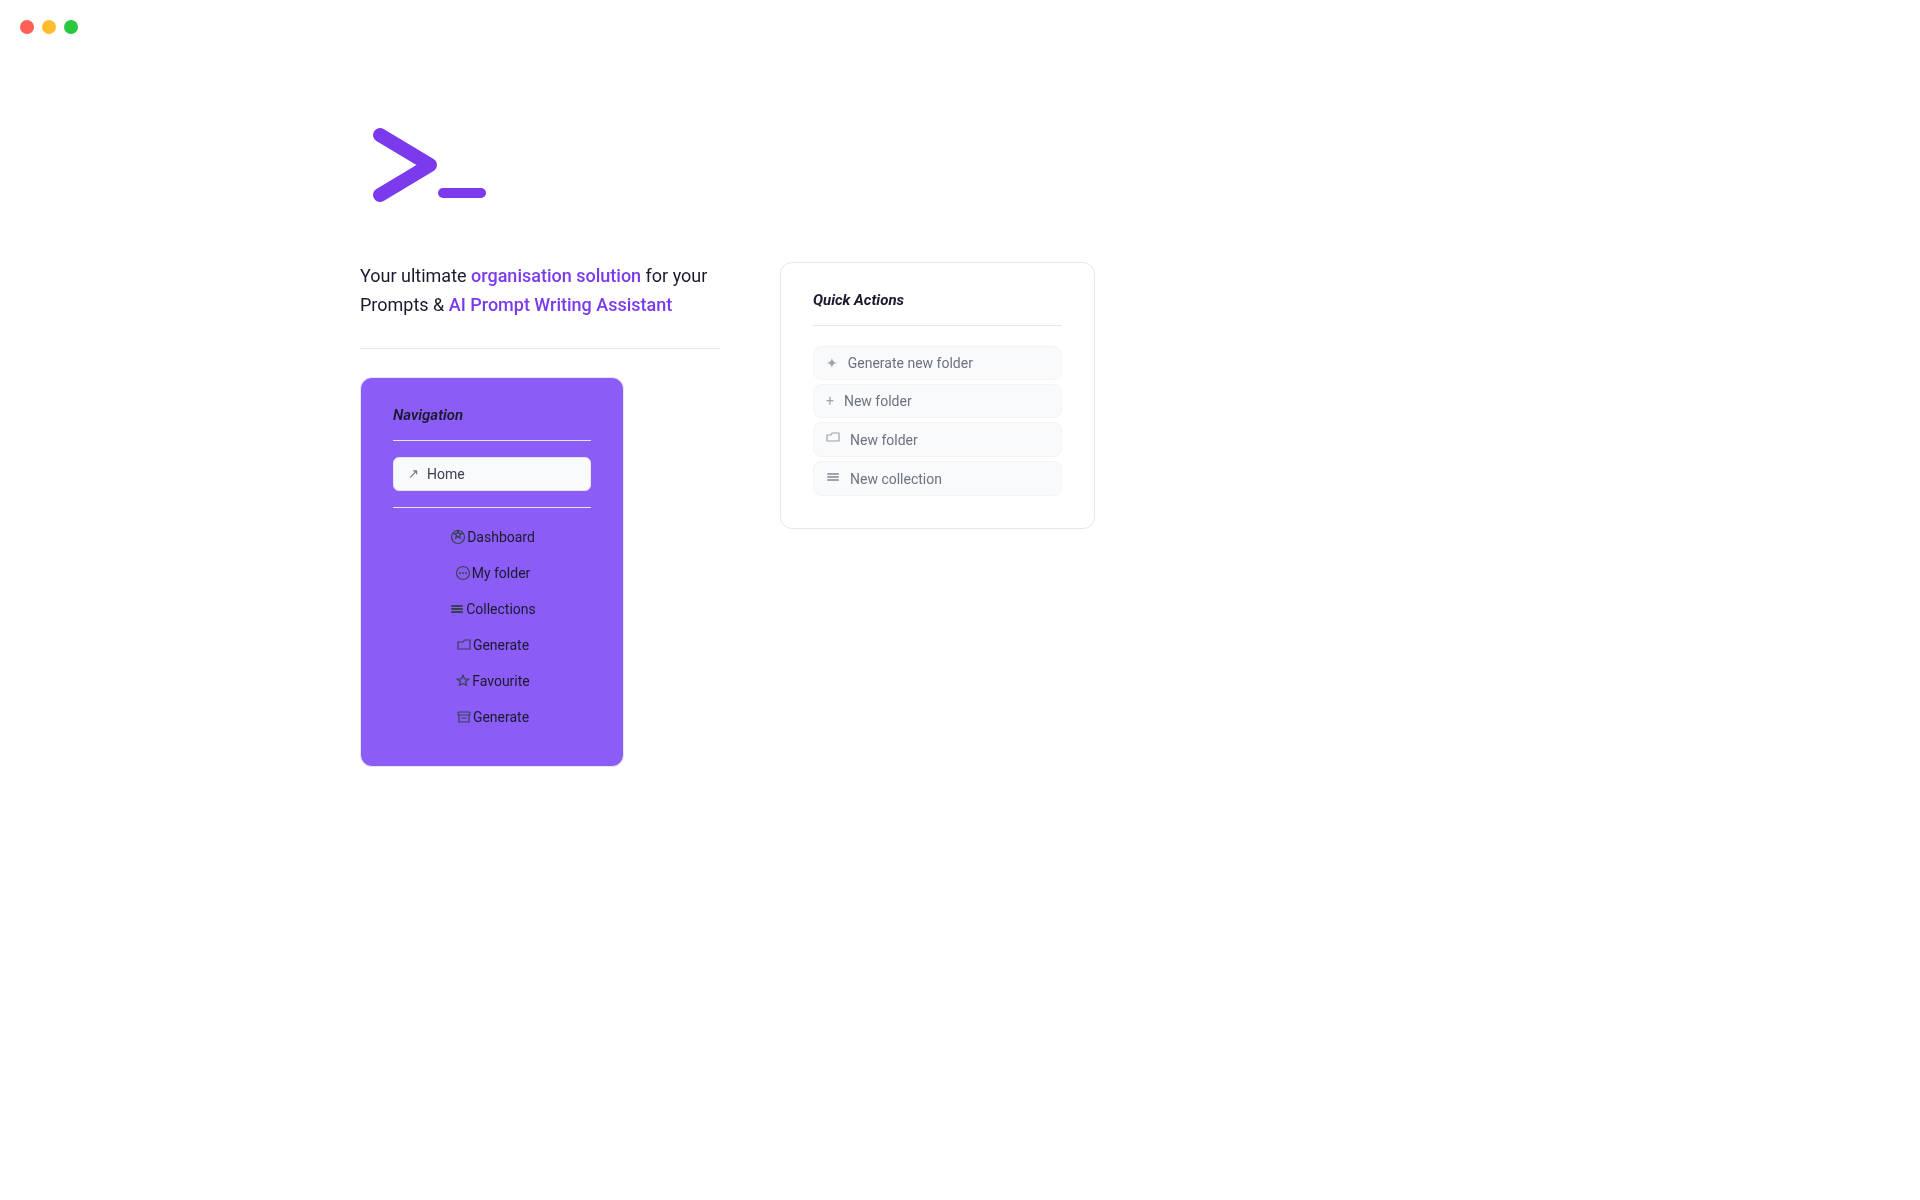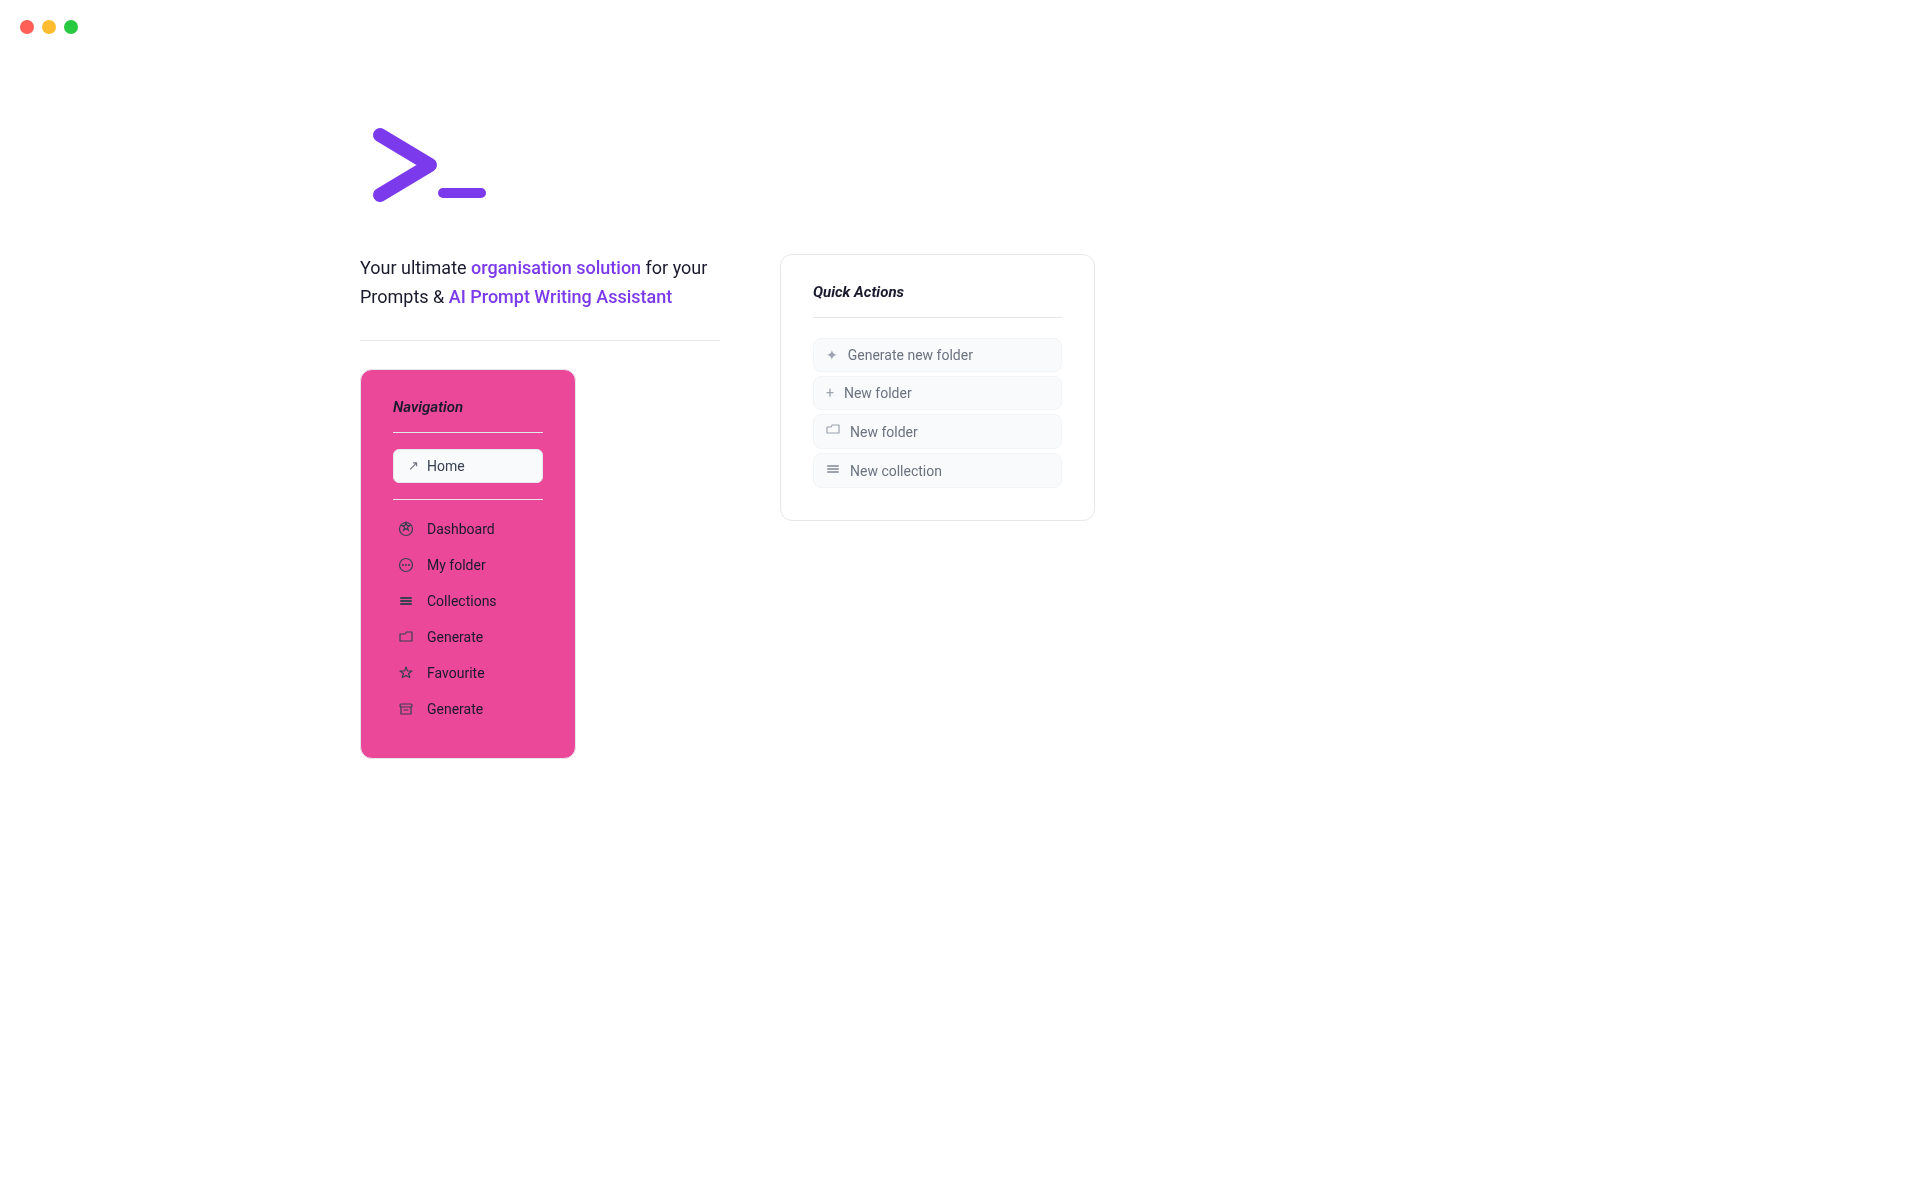--- a/index.html
+++ b/index.html
@@ -64,20 +64,21 @@
       margin-bottom: 40px;
       letter-spacing: -0.5px;
     }
 
     
     .content-row {
       display: flex;
       gap: 60px;
       align-items: flex-start;
       width: 100%;
+      margin-top: 8px;
     }
 
     
     .left-column {
       display: flex;
       flex-direction: column;
       gap: 24px;
     }
 
     .tagline {
@@ -95,25 +96,25 @@
 
     .divider {
       width: 360px;
       height: 1px;
       background: #e5e7eb;
       margin: 4px 0;
     }
 
     
     .nav-card {
-      background: #ec4899;
+      background: #8b5cf6;
       border: 1px solid #e5e7eb;
       border-radius: 12px;
       padding: 28px 32px 32px;
-      width: 216px;
+      width: 264px;
     }
 
     .nav-card-title {
       font-size: 15px;
       font-style: italic;
       font-weight: 600;
       color: #1a1a2e;
       margin-bottom: 16px;
     }
 
@@ -145,26 +146,27 @@
 
     .nav-items {
       display: flex;
       flex-direction: column;
       gap: 2px;
     }
 
     .nav-item {
       display: flex;
       align-items: center;
-      gap: 12px;
+      gap: 0;
       padding: 8px 4px;
       font-size: 14px;
       color: #1a1a2e;
       cursor: pointer;
       border-radius: 6px;
+      justify-content: center;
     }
 
     .nav-item-icon {
       width: 18px;
       height: 18px;
       display: flex;
       align-items: center;
       justify-content: center;
       font-size: 16px;
     }

